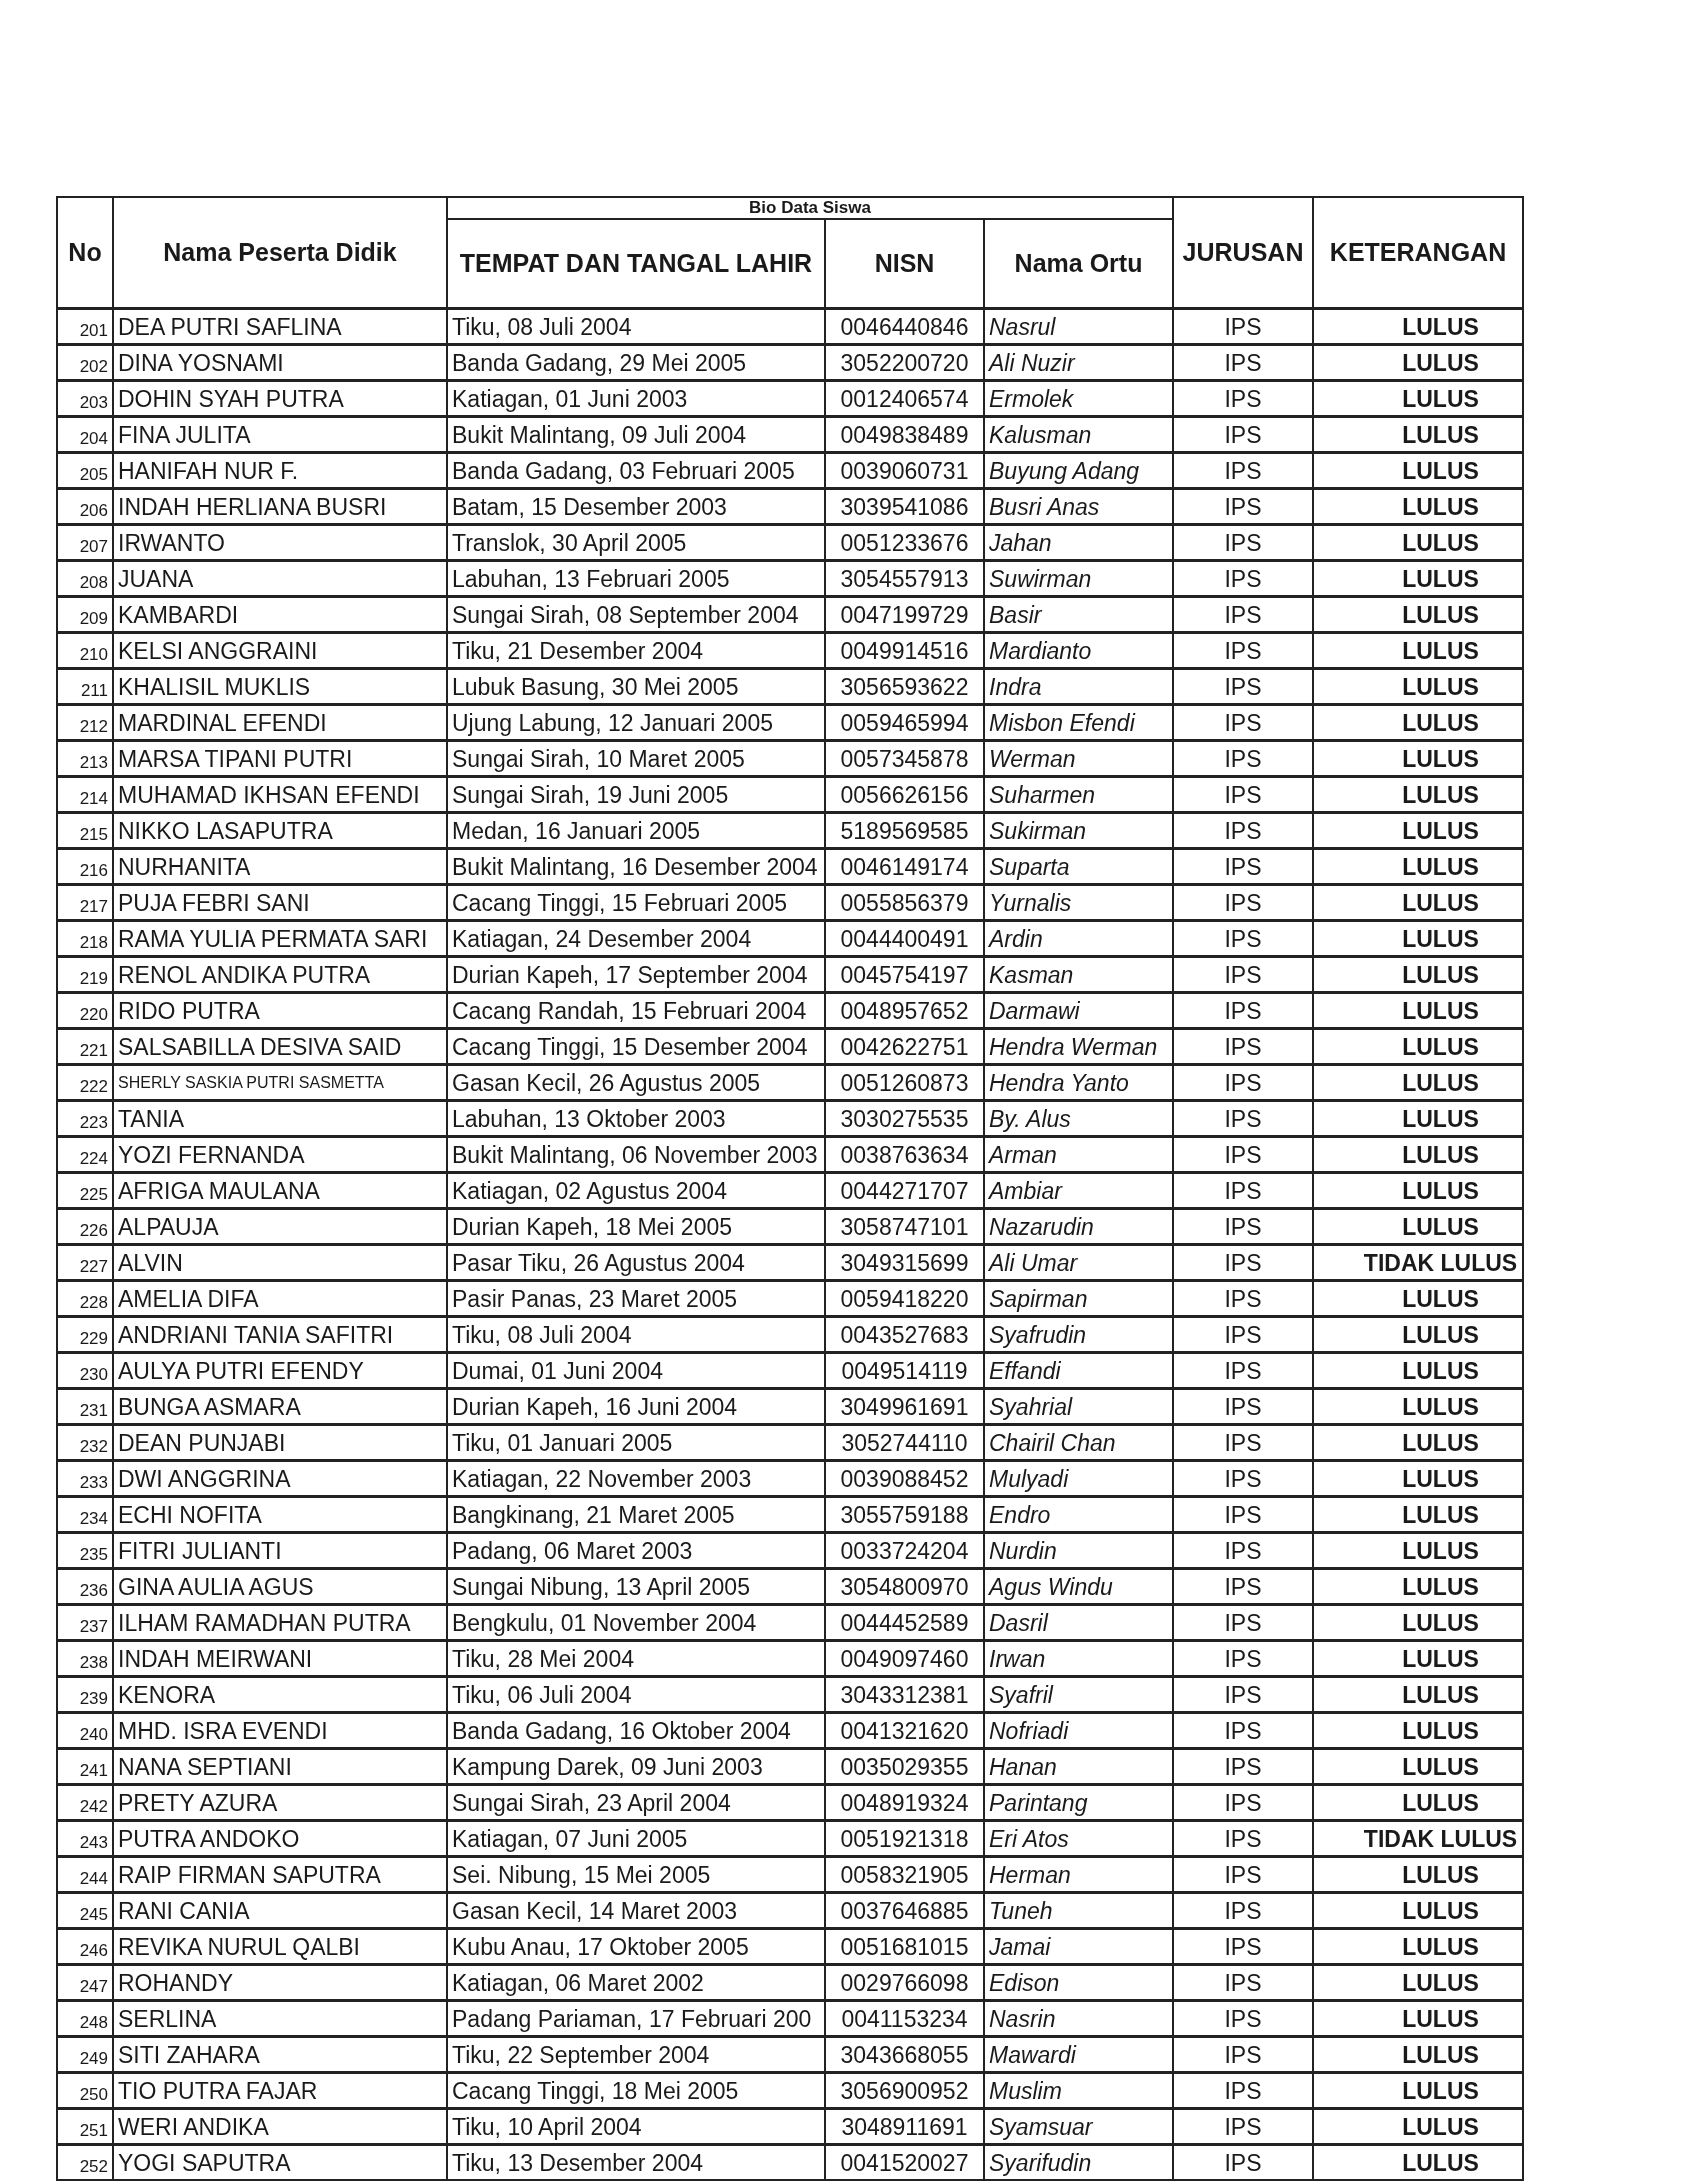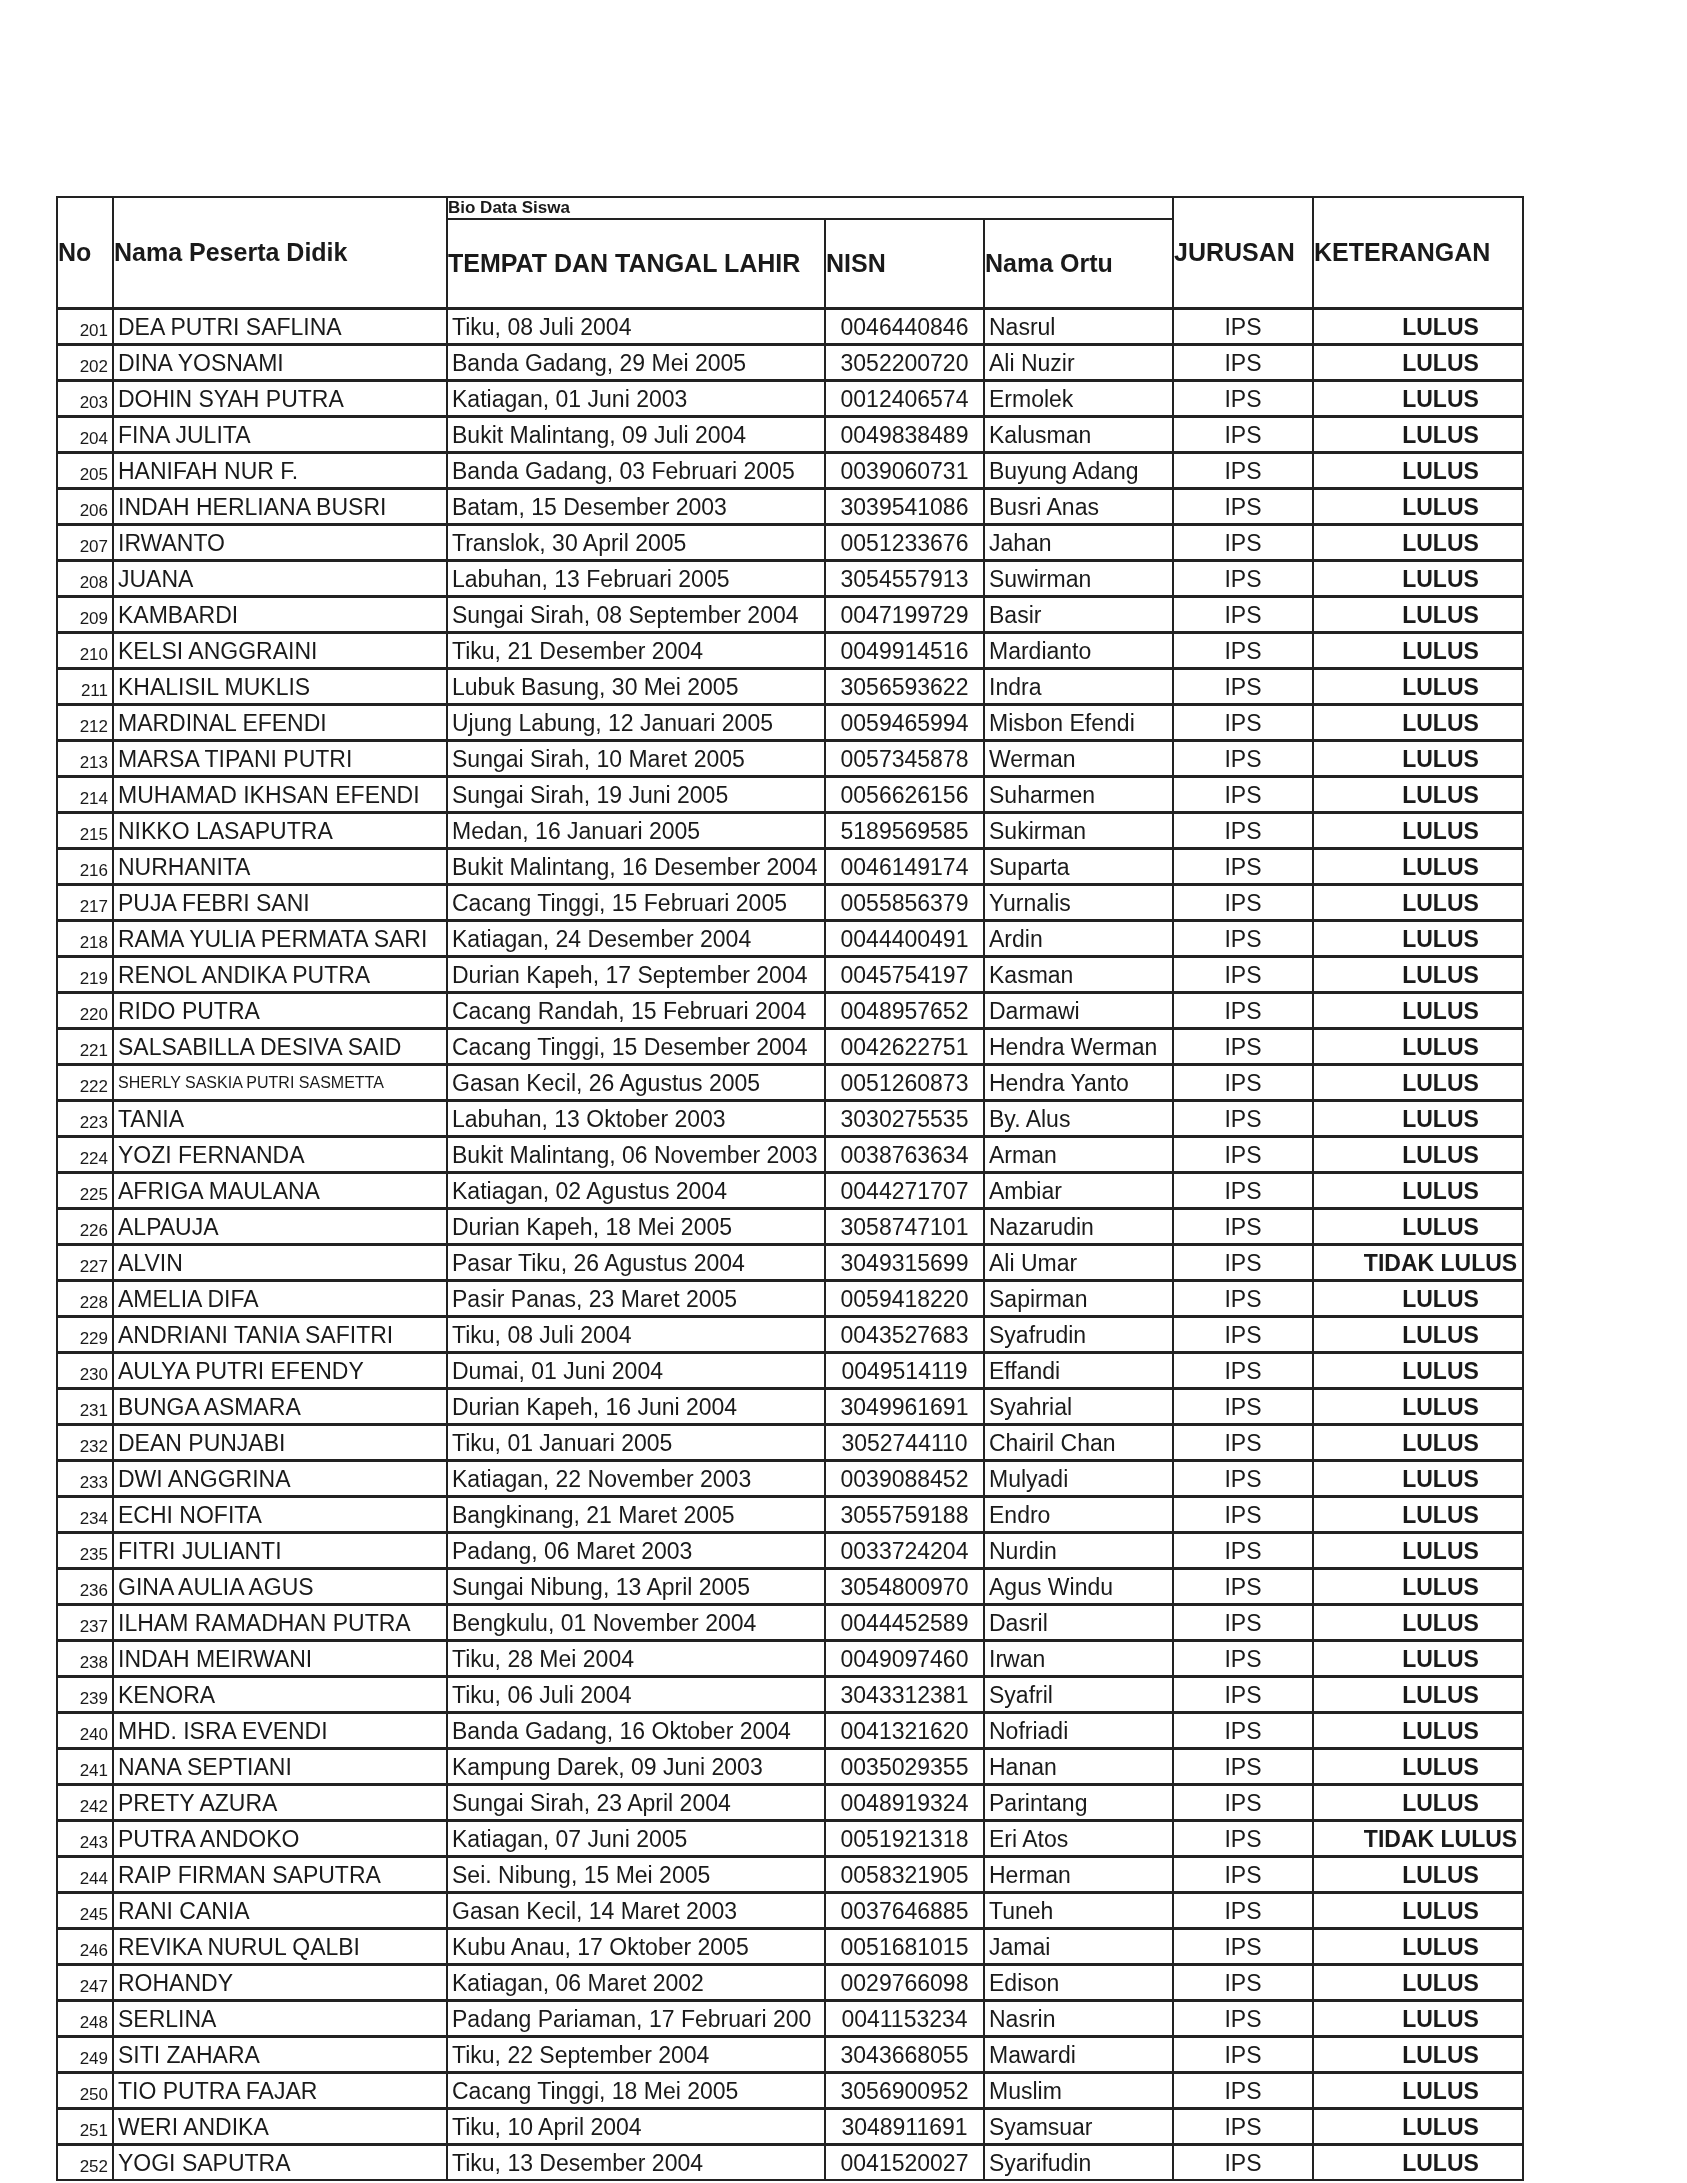--- a/index.html
+++ b/index.html
@@ -1,29 +1,29 @@
 <!DOCTYPE html>
 <html style="font-size:10.6px"><head>
 <meta charset="utf-8">
 <style>
   html, body { margin:0; padding:0; background:#ffffff; }
   body { width:1687px; height:2183px; position:relative; font-family:"Liberation Sans", sans-serif; color:#1a1a1a; }
   #sheet { position:absolute; left:56px; top:196px; width:1465px; }
   table { border-collapse:collapse; width:1465px; table-layout:fixed; }
   th, td { border:2px solid #222; padding:0; }
-  th { font-weight:bold; font-size:25px; text-align:left; vertical-align:middle; }
+  th { font-weight:bold; font-size:25px; text-align:center; vertical-align:middle; }
   th.bio { font-size:17px; height:20px; }
   th.sub { height:87px; }
   td { height:33px; font-size:23px; white-space:nowrap; overflow:hidden; line-height:32px; }
   td.no { font-size:17px; text-align:right; padding-right:4px; vertical-align:bottom; line-height:24px; }
   td.name { padding-left:4px; }
   td.name.small { font-size:16px; }
   td.ttl { padding-left:4px; }
   td.nisn { text-align:center;margin-left:40px; }
-  td.ortu { padding-left:4px; }
+  td.ortu { padding-left:4px;font-style:italic; }
   td.jur { text-align:center; }
   td.ket { text-align:center; font-weight:bold;padding-left:45px; }
   tr.row td { border-top-width:3.3px; }
 </style>
 </head>
 <body>
 
 <div id="sheet">
   <table>
     <colgroup>

